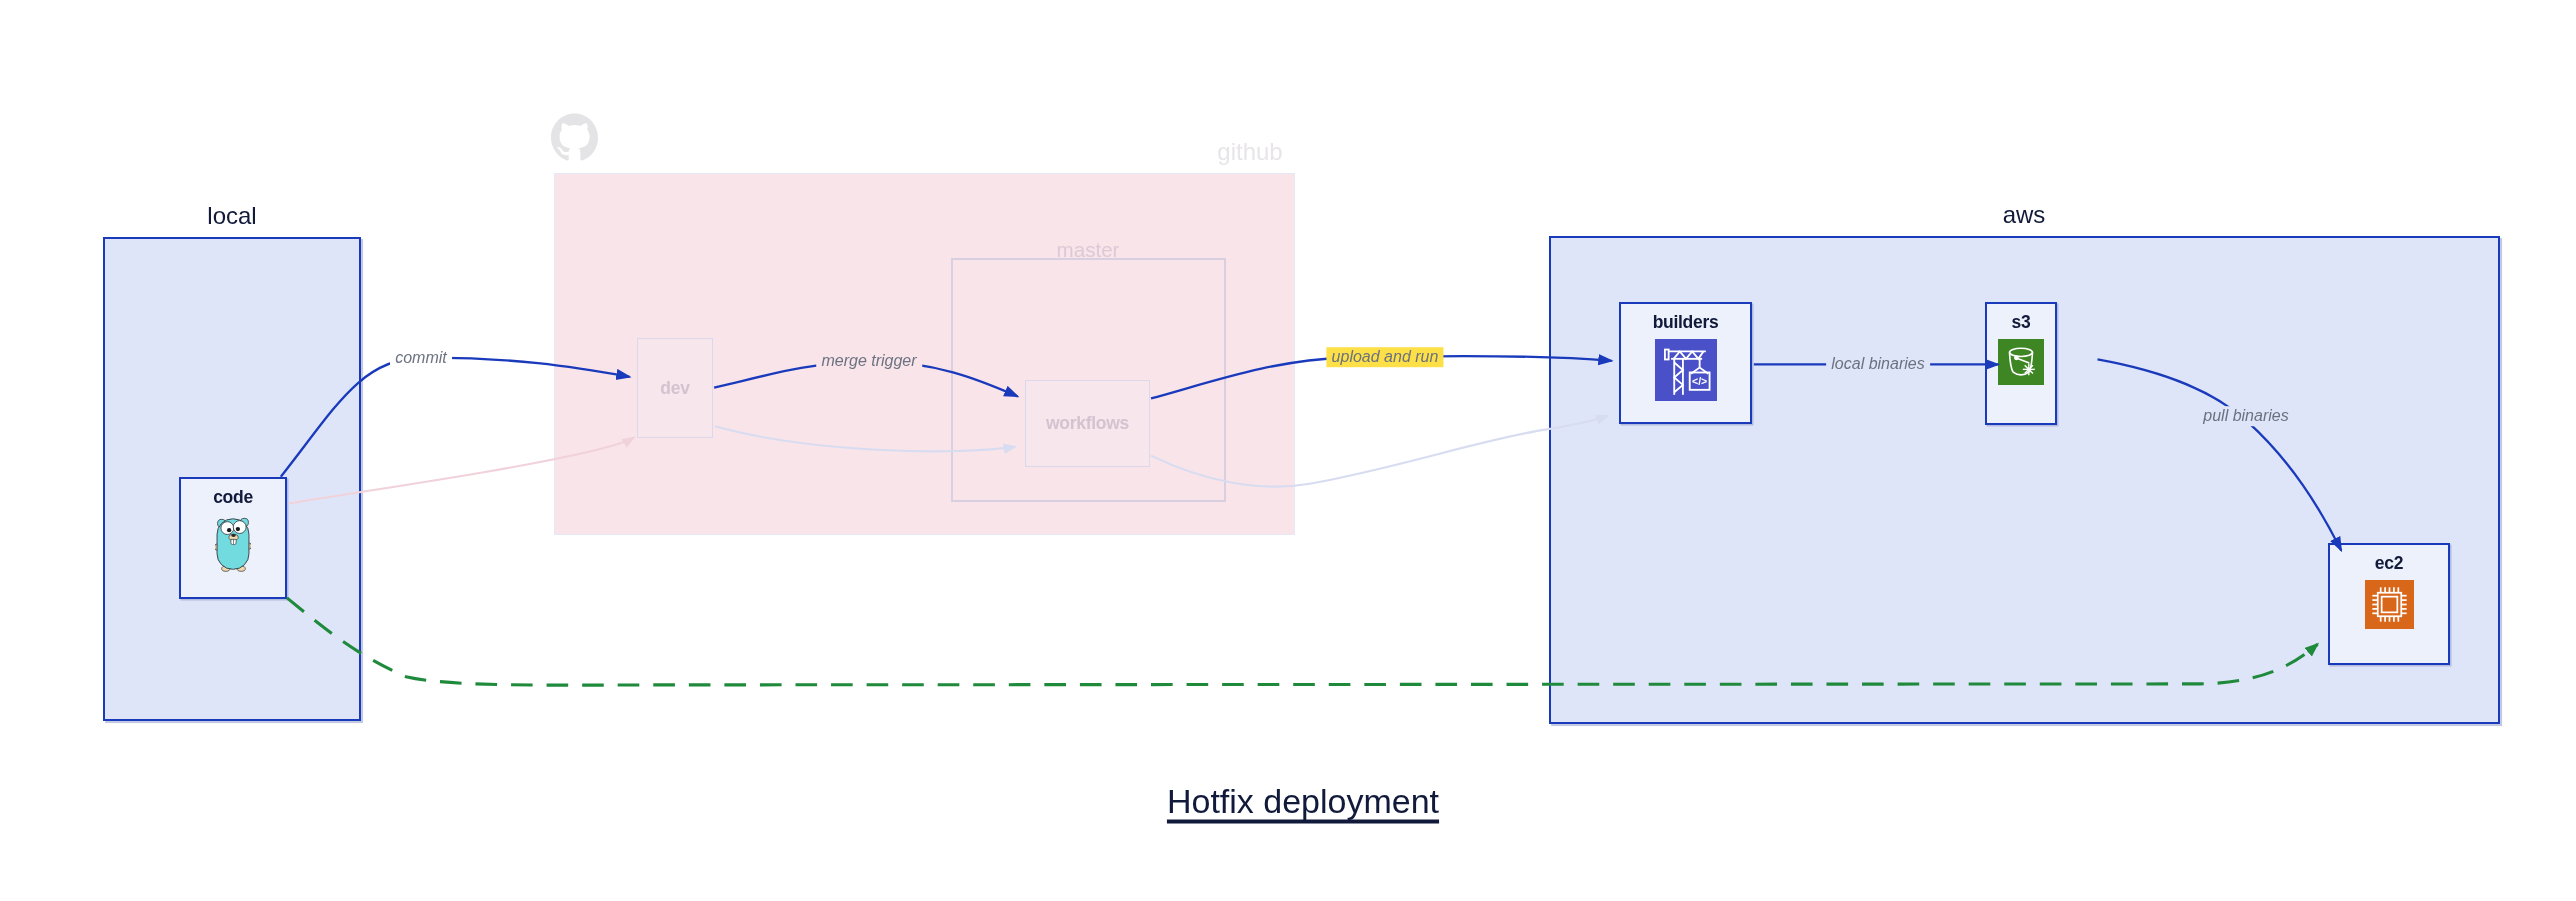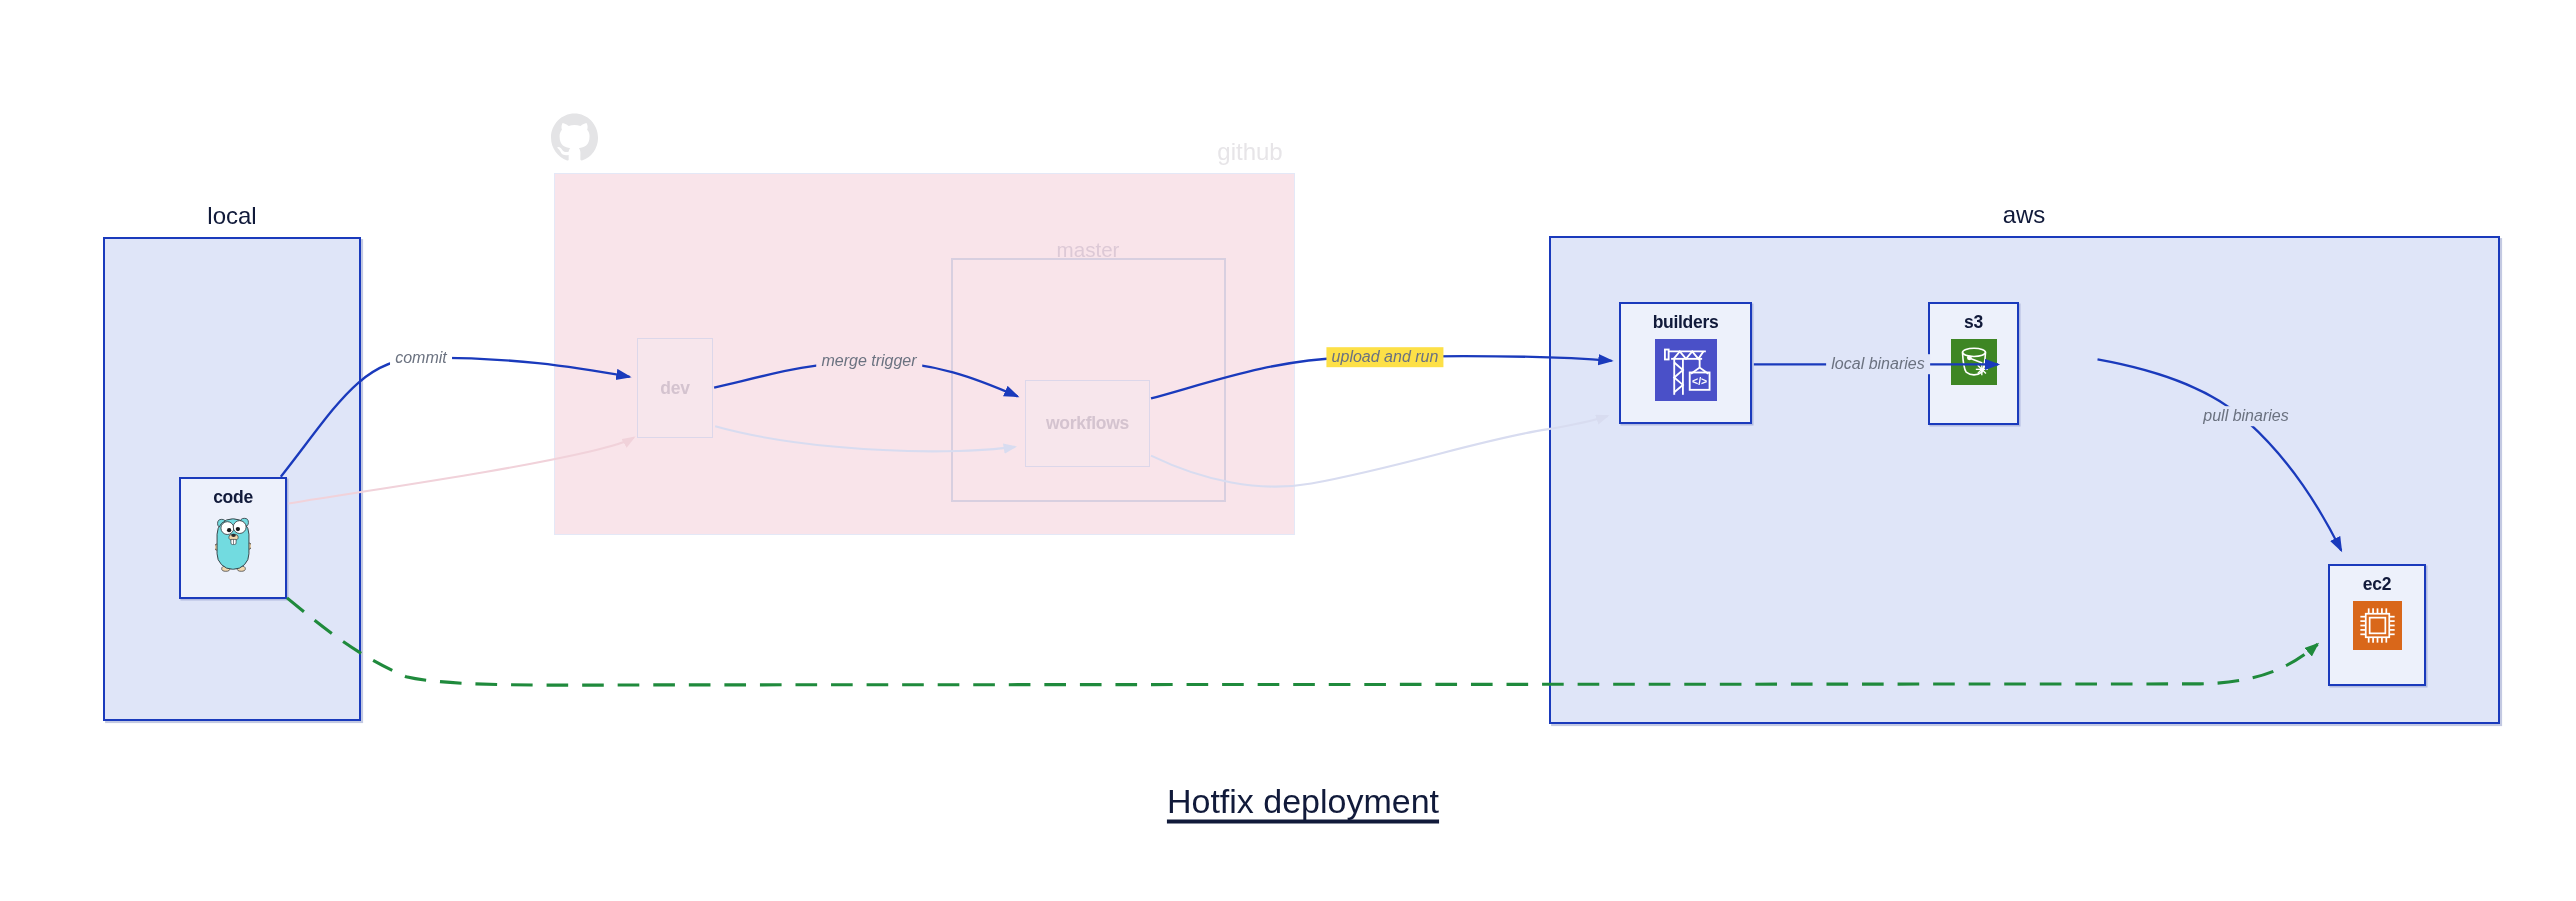--- a/index.html
+++ b/index.html
@@ -120,40 +120,40 @@
       <line x1="45" y1="32" x2="45" y2="90"></line>
       <path d="M31 38 L45 50 L31 62 L45 74 L31 86"></path>
       <line x1="72" y1="32" x2="72" y2="46"></line>
       <path d="M58 56 L72 46 L86 56"></path>
       <rect x="56" y="54" width="32" height="28"></rect>
     </g>
     <text x="72" y="74" font-size="17" font-weight="bold" fill="#ffffff" text-anchor="middle" font-family="Liberation Sans, sans-serif">&lt;/&gt;</text>
   </svg>
 </div>
 
-<div class="node solid" style="left:1928px;top:302px;width:91px;height:123px;">
+<div class="node solid" style="left:1985px;top:302px;width:72px;height:123px;">
   <div class="node-label">s3</div>
   <svg class="icon-box" width="46" height="46" viewBox="0 0 100 100">
     <rect x="0" y="0" width="100" height="100" fill="var(--s3-bg)"></rect>
     <g stroke="#ffffff" stroke-width="3.5" fill="none">
       <ellipse cx="50" cy="29" rx="25" ry="9"></ellipse>
       <path d="M25 29 C26 48 29 66 33 72 C43 80 57 80 67 72 C71 66 74 48 75 29"></path>
       <circle cx="40" cy="41" r="3.5" fill="#ffffff"></circle>
       <path d="M41 42 L68 52"></path>
     </g>
     <g stroke="#ffffff" stroke-width="3" fill="none">
       <line x1="67" y1="53" x2="67" y2="79"></line>
       <line x1="54" y1="66" x2="80" y2="66"></line>
       <line x1="58" y1="57" x2="76" y2="75"></line>
       <line x1="76" y1="57" x2="58" y2="75"></line>
     </g>
   </svg>
 </div>
 
-<div class="node solid" style="left:2328px;top:564px;width:98px;height:122px;">
+<div class="node solid" style="left:2328px;top:543px;width:122px;height:122px;">
   <div class="node-label">ec2</div>
   <svg class="icon-box" width="49" height="49" viewBox="0 0 100 100">
     <rect x="0" y="0" width="100" height="100" fill="var(--ec2-bg)"></rect>
     <g stroke="#ffffff" stroke-width="3.5" fill="none">
       <rect x="26" y="26" width="48" height="48"></rect>
       <rect x="34" y="34" width="32" height="32"></rect>
       <g>
         <line x1="32" y1="15" x2="32" y2="26"></line>
           <line x1="41" y1="15" x2="41" y2="26"></line>
         <line x1="50" y1="15" x2="50" y2="26"></line>

